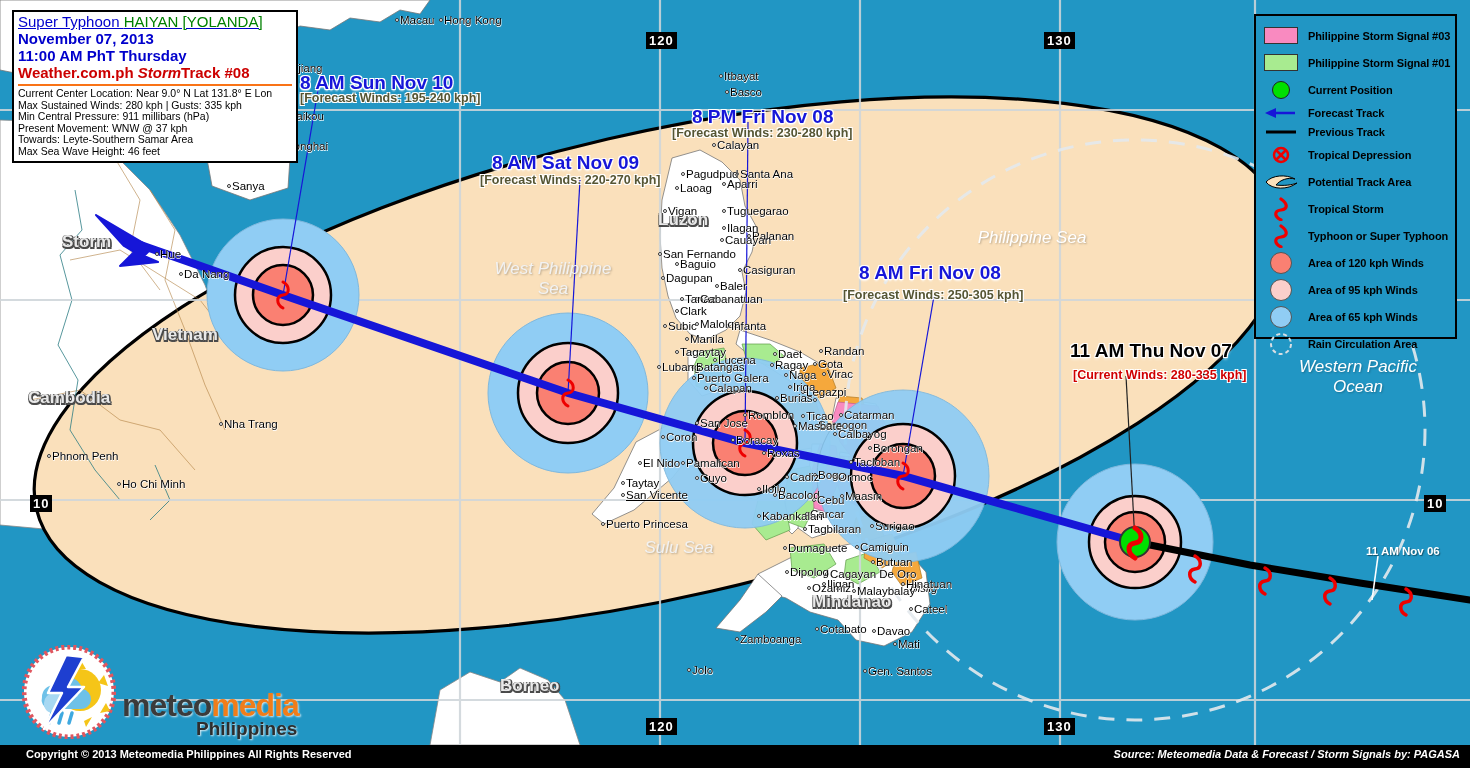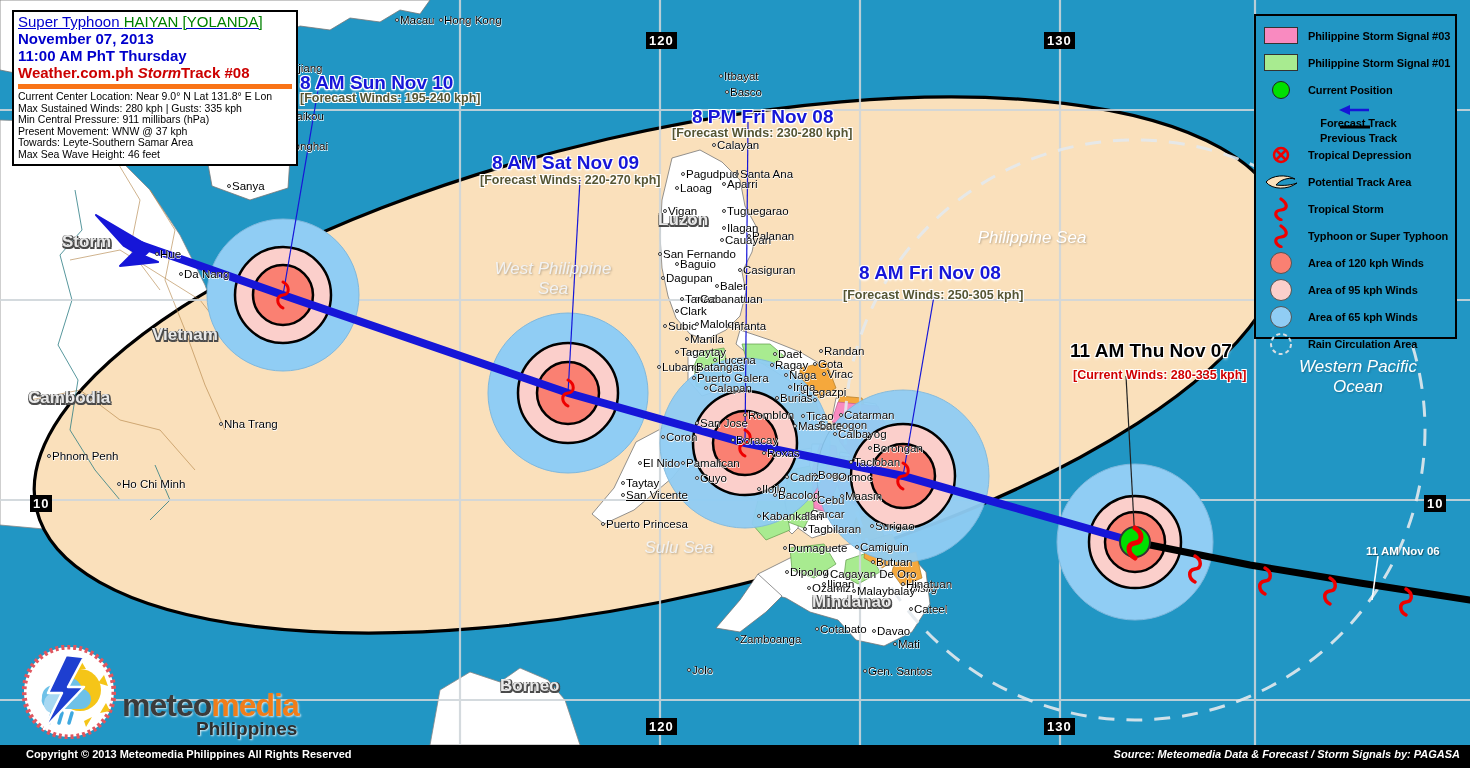--- a/index.html
+++ b/index.html
@@ -40,21 +40,21 @@
     text-decoration: underline;
   }
   .t-storm .nm { color: #008000; }
   .t-date, .t-time {
     font-size: 15px; font-weight: bold; line-height: 17px;
     color: #0000cc; white-space: nowrap;
   }
   .t-brand {
     font-size: 15px; font-weight: bold; line-height: 18px;
     color: #cc0000; white-space: nowrap;
-    border-bottom: 5px solid #f97316;
+    border-bottom: 2px solid #f97316;
     padding-bottom: 2px; margin-bottom: 2px;
   }
   .t-brand .ital { font-style: italic; }
   .t-line {
     font-size: 10.5px; line-height: 11.6px; color: #000;
     white-space: nowrap;
   }
 
   
   #legend {
@@ -62,21 +62,21 @@
     width: 203px; height: 325px;
     background: #2196c4;
     border: 2px solid #000;
     padding: 6px 0 0 6px;
     z-index: 40;
   }
   .lg-row {
     display: flex; align-items: center;
     height: 27px;
   }
-  .lg-row.tight { height: 19px; flex-direction: column; }
+  .lg-row.tight { height: 19px; }
   .lg-sw {
     width: 34px; min-width: 34px; height: 17px;
     margin-right: 10px; margin-left: 2px;
     border: 1px solid #333;
   }
   .lg-ic {
     width: 34px; min-width: 34px; height: 22px;
     margin-right: 10px; margin-left: 2px;
     display: flex; align-items: center; justify-content: center;
   }

